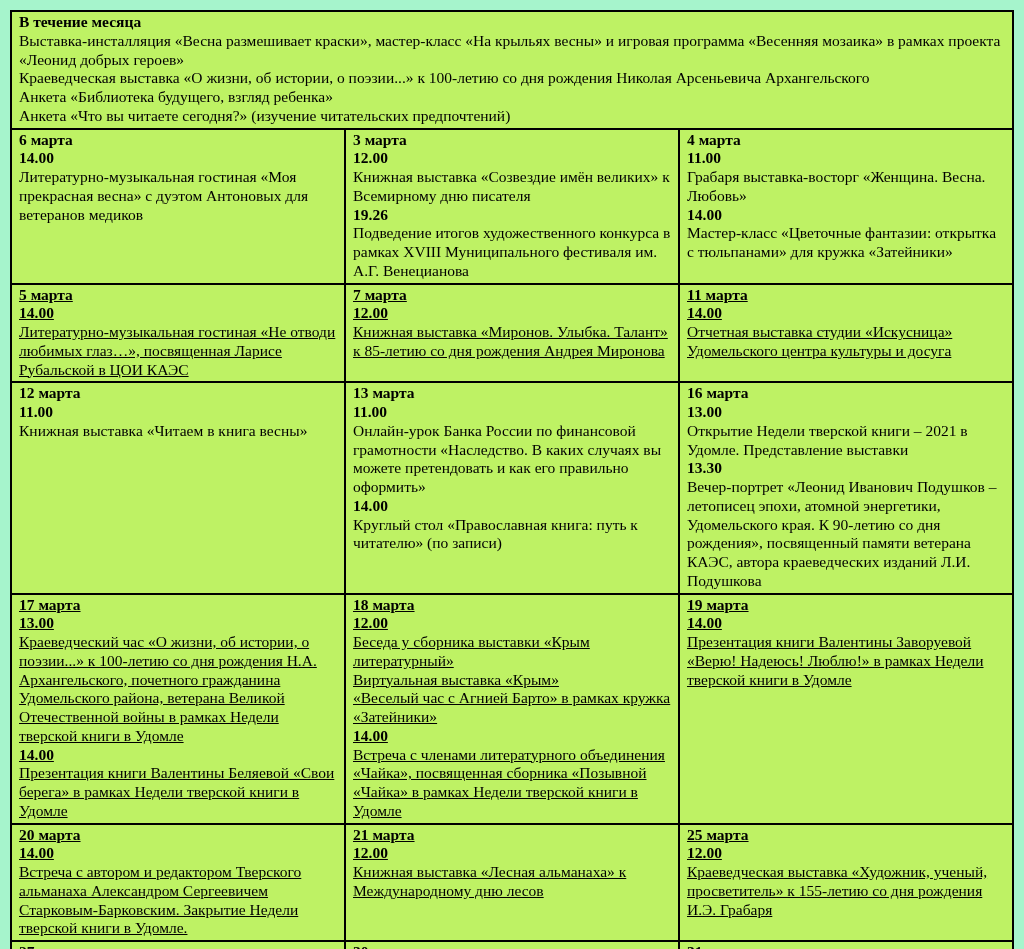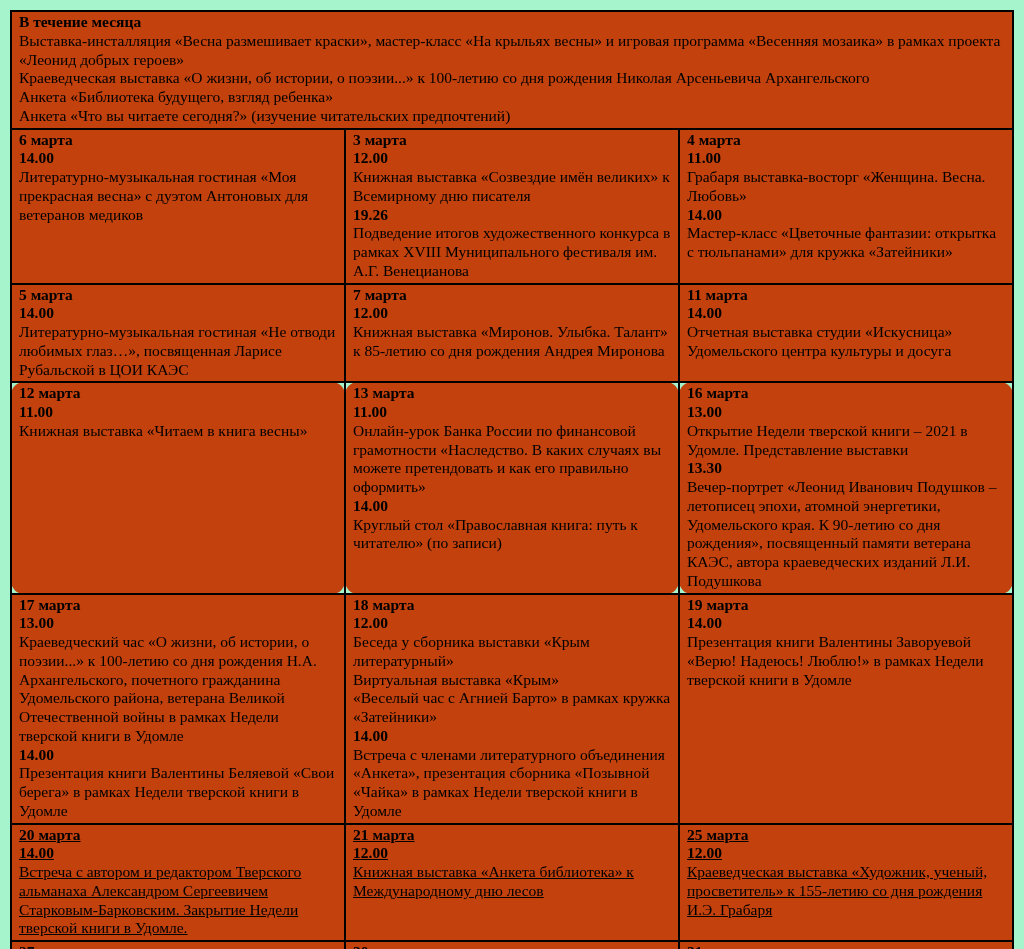--- a/index.html
+++ b/index.html
@@ -15,30 +15,30 @@
     border-collapse:collapse;
     width:1004px;
     table-layout:fixed;
   }
   td{
     border:2px solid #000;
     vertical-align:top;
     padding:1px 6px 2px 7px;
     font-size:15.5px;
     line-height:1.21;
-    background:#c2410c;
+    background:#bef264;
     overflow:hidden;
   }
   .bold{font-weight:bold;}
   
   tbody tr:nth-child(1) td{height:99px;}
   tbody tr:nth-child(2) td{height:126px;}
-  tbody tr:nth-child(3) td{height:80px;}
-  tbody tr:nth-child(4) td{height:180px;border-radius:13px;}
-  tbody tr:nth-child(5) td{height:190px;}
+  tbody tr:nth-child(3) td{height:80px;text-decoration:underline;}
+  tbody tr:nth-child(4) td{height:180px;}
+  tbody tr:nth-child(5) td{height:190px;text-decoration:underline;}
   tbody tr:nth-child(6) td{height:96px;text-decoration:underline;}
   tbody tr:nth-child(7) td{height:103px;}
 </style>
 </head>
 <body>
 
 <div class="page">
   <table class="calendar">
     <tbody>
       <tr>
@@ -118,38 +118,38 @@
             <div class="bold">14.00</div>
             <div>Презентация книги Валентины Беляевой «Свои берега» в рамках Недели тверской книги в Удомле</div>
           </td>
           <td>
             <div class="bold">18 марта</div>
             <div class="bold">12.00</div>
             <div>Беседа у сборника выставки «Крым литературный»</div>
             <div>Виртуальная выставка «Крым»</div>
             <div>«Веселый час с Агнией Барто» в рамках кружка «Затейники»</div>
             <div class="bold">14.00</div>
-            <div>Встреча с членами литературного объединения «Анкета», презентация сборника «Позывной «Чайка» в рамках Недели тверской книги в Удомле</div>
+            <div>Встреча с членами литературного объединения «Чайка», посвященная сборника «Позывной «Чайка» в рамках Недели тверской книги в Удомле</div>
           </td>
           <td>
             <div class="bold">19 марта</div>
             <div class="bold">14.00</div>
             <div>Презентация книги Валентины Заворуевой «Верю! Надеюсь! Люблю!» в рамках Недели тверской книги в Удомле</div>
           </td>
         </tr>
         <tr>
           <td>
             <div class="bold">20 марта</div>
             <div class="bold">14.00</div>
             <div>Встреча с автором и редактором Тверского альманаха Александром Сергеевичем Старковым-Барковским. Закрытие Недели тверской книги в Удомле.</div>
           </td>
           <td>
             <div class="bold">21 марта</div>
             <div class="bold">12.00</div>
-            <div>Книжная выставка «Анкета библиотека» к Международному дню лесов</div>
+            <div>Книжная выставка «Лесная альманаха» к Международному дню лесов</div>
           </td>
           <td>
             <div class="bold">25 марта</div>
             <div class="bold">12.00</div>
             <div>Краеведческая выставка «Художник, ученый, просветитель» к 155-летию со дня рождения И.Э. Грабаря</div>
           </td>
         </tr>
         <tr>
           <td>
             <div class="bold">27 марта</div>

